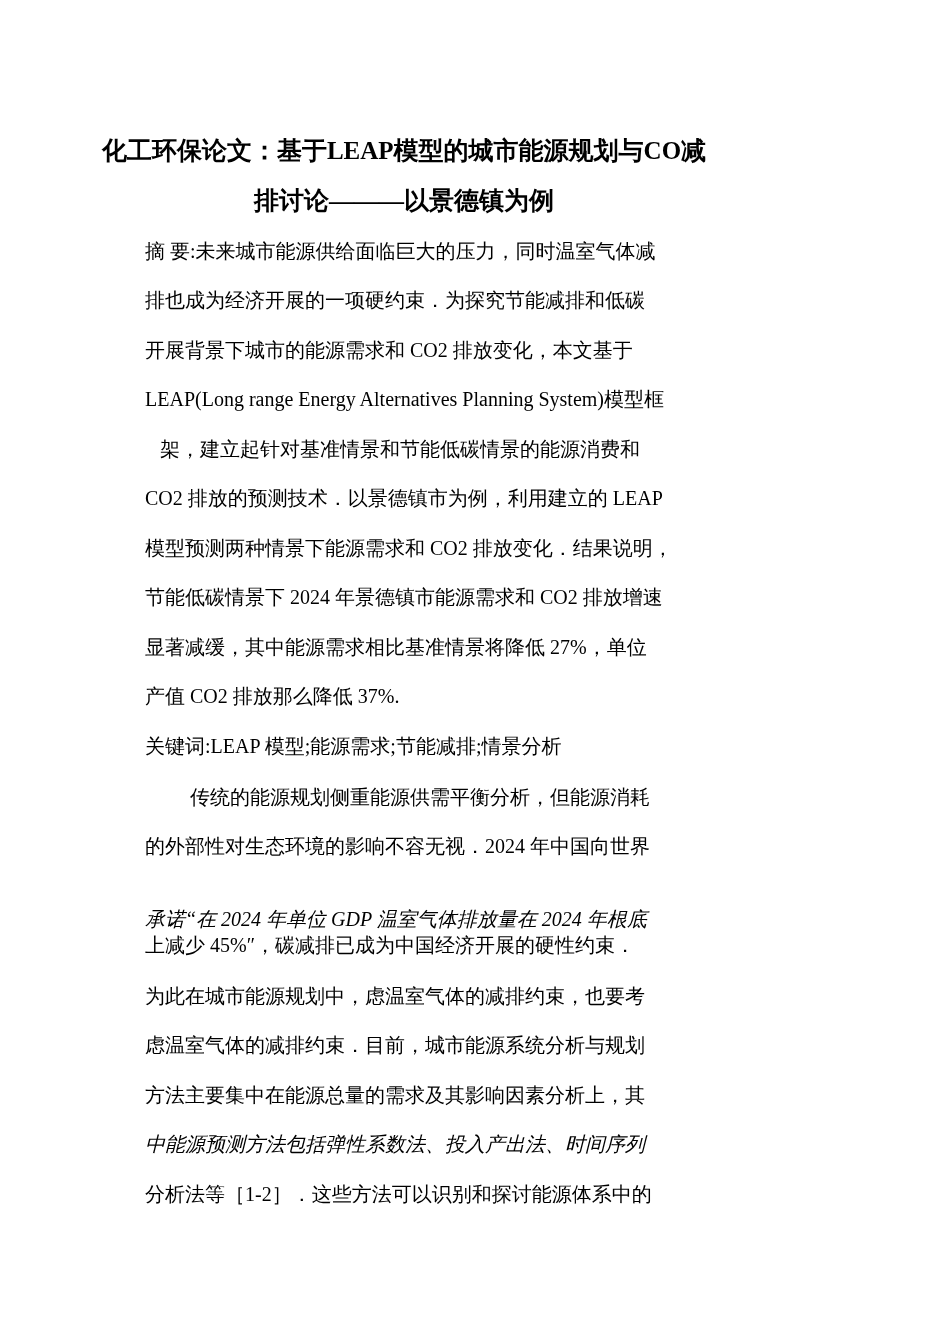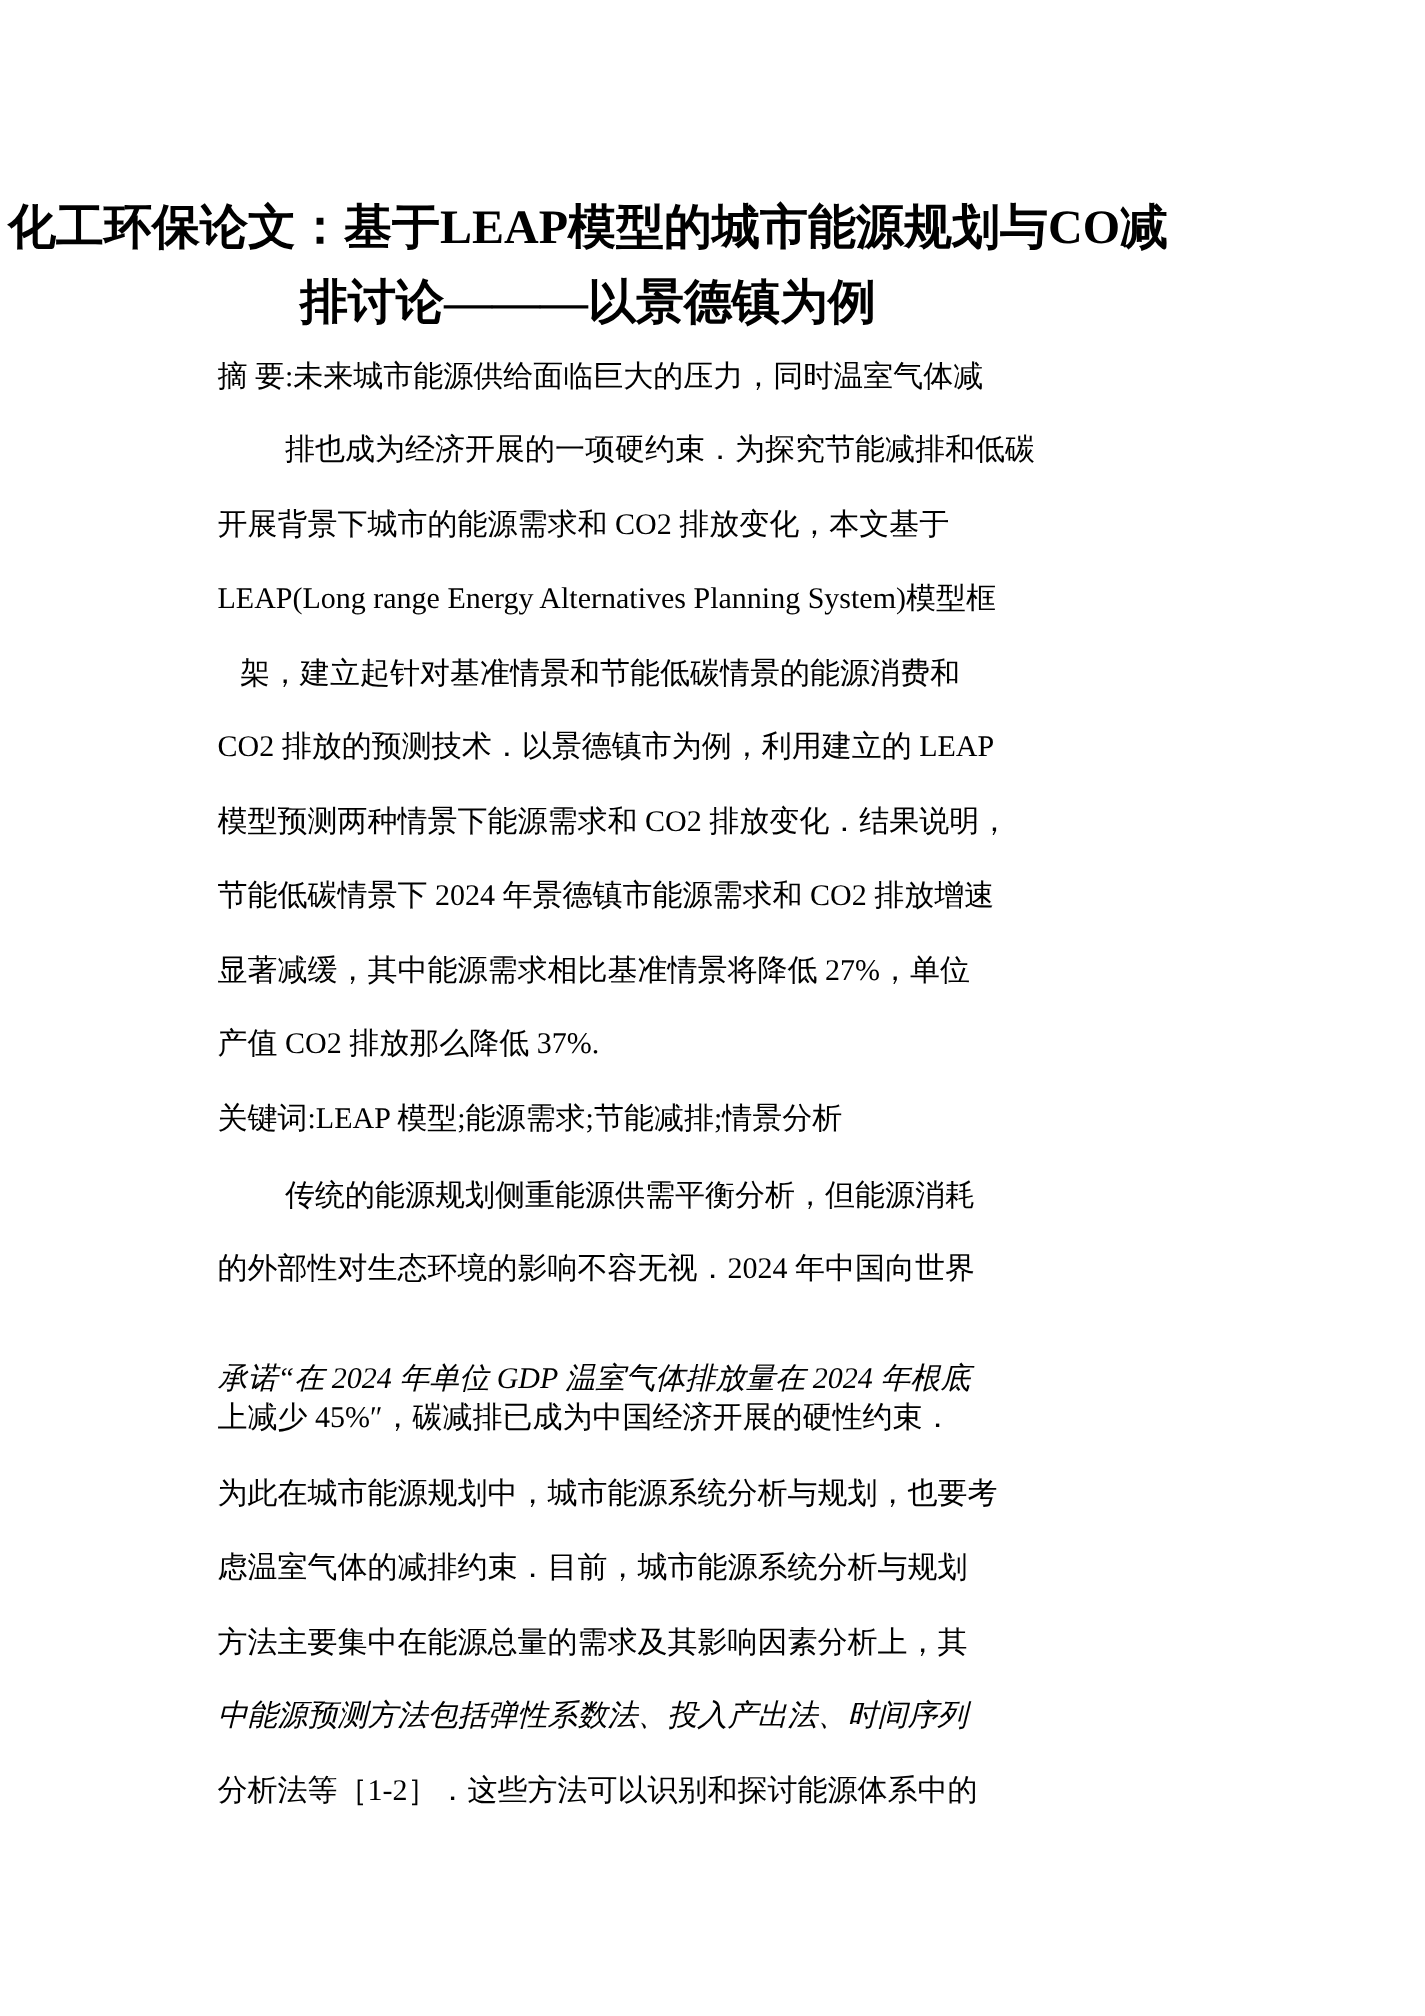--- a/index.html
+++ b/index.html
@@ -18,24 +18,24 @@
   .page {
     position: absolute;
     left: 0;
     top: 0;
     width: 950px;
     height: 1344px;
     background: #ffffff;
   }
   .title-line {
     position: absolute;
-    left: 4px;
+    left: 16px;
     width: 776px;
     text-align: center;
-    font-size: 32px;
+    font-size: 25px;
     font-weight: bold;
     line-height: 30px;
     white-space: nowrap;
   }
   .line {
     position: absolute;
     left: 145px;
     font-size: 20px;
     line-height: 30px;
     white-space: nowrap;
@@ -46,35 +46,35 @@
 </style>
 </head>
 <body>
 
 <div class="page">
 
   <div class="title-line" style="top:136px;">化工环保论文：基于LEAP模型的城市能源规划与CO减</div>
   <div class="title-line" style="top:186px;">排讨论———以景德镇为例</div>
 
   <div class="line" style="top:236px;">摘  要:未来城市能源供给面临巨大的压力，同时温室气体减</div>
-  <div class="line" style="top:285px;margin-left:45px;">排也成为经济开展的一项硬约束．为探究节能减排和低碳</div>
+  <div class="line" style="top:285px;">排也成为经济开展的一项硬约束．为探究节能减排和低碳</div>
   <div class="line" style="top:335px;">开展背景下城市的能源需求和 CO2 排放变化，本文基于</div>
   <div class="line" style="top:384px;">LEAP(Long range Energy Alternatives Planning System)模型框</div>
   <div class="line" style="top:434px;margin-left:15px;">架，建立起针对基准情景和节能低碳情景的能源消费和</div>
   <div class="line" style="top:483px;">CO2 排放的预测技术．以景德镇市为例，利用建立的 LEAP</div>
   <div class="line" style="top:533px;">模型预测两种情景下能源需求和 CO2 排放变化．结果说明，</div>
   <div class="line" style="top:582px;">节能低碳情景下 2024 年景德镇市能源需求和 CO2 排放增速</div>
   <div class="line" style="top:632px;">显著减缓，其中能源需求相比基准情景将降低 27%，单位</div>
   <div class="line" style="top:681px;">产值 CO2 排放那么降低 37%.</div>
 
   <div class="line" style="top:731px;">关键词:LEAP 模型;能源需求;节能减排;情景分析</div>
 
   <div class="line indent" style="top:782px;">传统的能源规划侧重能源供需平衡分析，但能源消耗</div>
   <div class="line" style="top:831px;">的外部性对生态环境的影响不容无视．2024 年中国向世界</div>
   <div class="line" style="top:904px;font-style:italic;">承诺“在 2024 年单位 GDP 温室气体排放量在 2024 年根底</div>
   <div class="line" style="top:930px;">上减少 45%″，碳减排已成为中国经济开展的硬性约束．</div>
-  <div class="line" style="top:981px;">为此在城市能源规划中，城市能源系统分析与规划，也要考</div>
+  <div class="line" style="top:981px;">为此在城市能源规划中，虑温室气体的减排约束，也要考</div>
   <div class="line" style="top:1030px;">虑温室气体的减排约束．目前，城市能源系统分析与规划</div>
   <div class="line" style="top:1080px;">方法主要集中在能源总量的需求及其影响因素分析上，其</div>
   <div class="line" style="top:1129px;font-style:italic;">中能源预测方法包括弹性系数法、投入产出法、时间序列</div>
   <div class="line" style="top:1179px;text-align:right;">分析法等［1-2］．这些方法可以识别和探讨能源体系中的</div>
 
 </div>
 
 </body></html>

